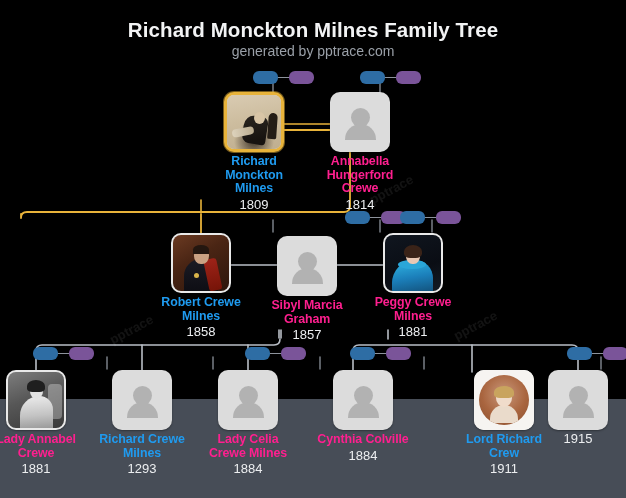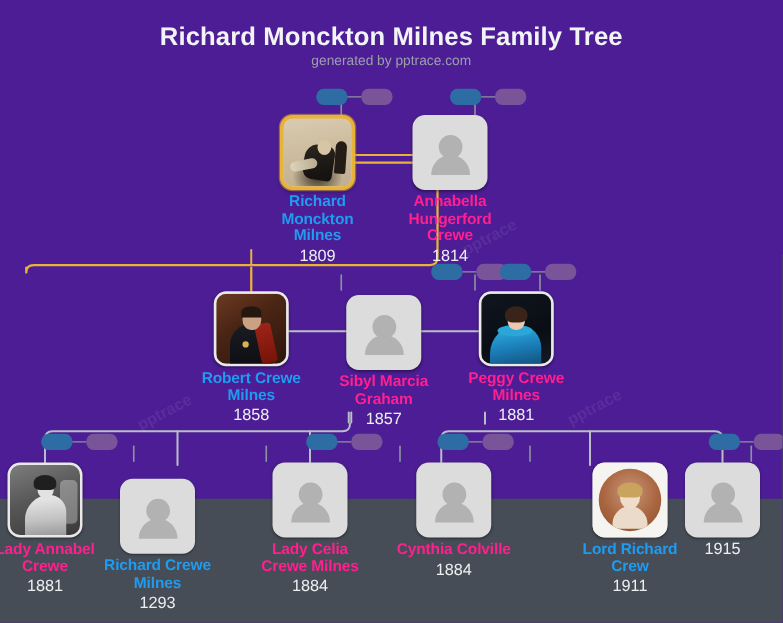--- a/index.html
+++ b/index.html
@@ -5,34 +5,34 @@
   * { box-sizing: border-box; margin: 0; padding: 0; }
   html, body {
     width: 626px; height: 498px;
     background: #474d57;
     font-family: "Liberation Sans", sans-serif;
     overflow: hidden;
   }
   #stage {
     position: relative;
     width: 626px; height: 399px;
-    background: #4c1d95;
+    background: #000000;
   }
 
   
   #title {
     position: absolute; top: 18px; left: 0; width: 626px;
     text-align: center;
     font-size: 20.5px; font-weight: bold;
     color: #f2f3f4; letter-spacing: 0.1px;
   }
   #subtitle {
     position: absolute; top: 43px; left: 0; width: 626px;
     text-align: center;
-    font-size: 11px; color: #9aa0a8;
+    font-size: 14px; color: #9aa0a8;
   }
 
   
   .watermark {
     position: absolute;
     color: rgba(255,255,255,0.075);
     font-size: 13px; font-weight: bold;
     transform: rotate(-28deg);
     pointer-events: none;
     white-space: nowrap;
@@ -414,21 +414,21 @@
         <div class="chair"></div>
         <div class="gown"></div>
         <div class="head"></div>
         <div class="hair"></div>
       </div>
     </div>
     <div class="pname female">Lady Annabel Crewe</div>
     <div class="pyear">1881</div>
   </div>
 
-  <div class="node" style="left:80px; top:370px;margin-top:13px;">
+  <div class="node" style="left:96px; top:370px;">
     <div class="pic">
       <div class="ph-head"></div>
       <div class="ph-body"></div>
     </div>
     <div class="pname male">Richard Crewe Milnes</div>
     <div class="pyear">1293</div>
   </div>
 
   <div class="node" style="left:202px; top:370px;">
     <div class="pic">

